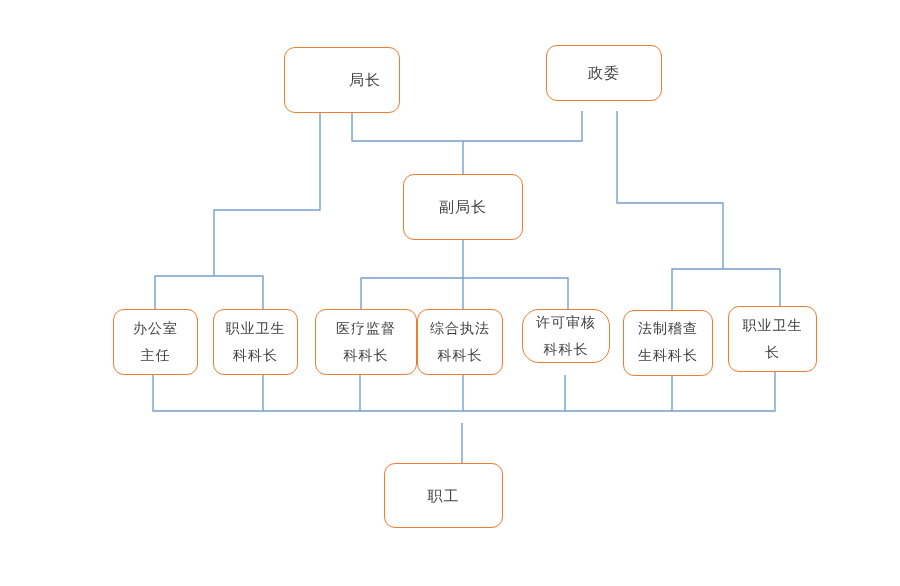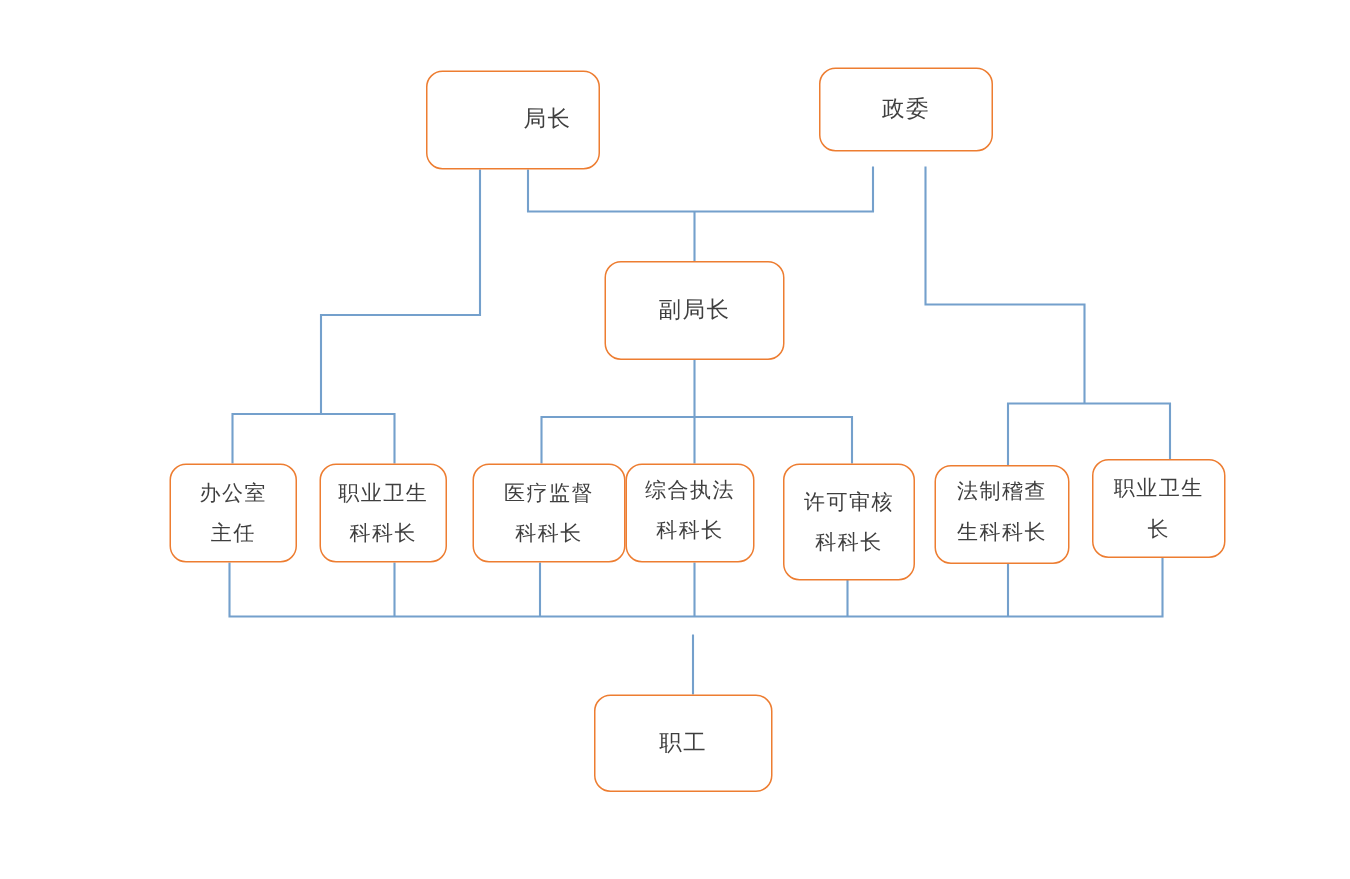--- a/index.html
+++ b/index.html
@@ -62,23 +62,23 @@
   <div id="nodes-layer">
       <div class="org-node" style="left: 284px; top: 47px; width: 116px; height: 66px; padding-left: 46px;">局长</div>
       <div class="org-node" style="left: 546px; top: 45px; width: 116px; height: 56px;">政委</div>
       <div class="org-node" style="left: 403px; top: 174px; width: 120px; height: 66px;">副局长</div>
       <div class="org-node two-line" style="left: 113px; top: 309px; width: 85px; height: 66px;">办公室
 主任</div>
       <div class="org-node two-line" style="left: 213px; top: 309px; width: 85px; height: 66px;">职业卫生
 科科长</div>
       <div class="org-node two-line" style="left: 315px; top: 309px; width: 102px; height: 66px;">医疗监督
 科科长</div>
-      <div class="org-node two-line" style="left: 417px; top: 309px; width: 86px; height: 66px; font-family: Liberation Mono, monospace;">综合执法
+      <div class="org-node two-line" style="left: 417px; top: 309px; width: 86px; height: 66px;">综合执法
 科科长</div>
-      <div class="org-node two-line" style="left: 522px; top: 309px; width: 88px; height: 78px;">许可审核
+      <div class="org-node two-line" style="left: 522px; top: 309px; width: 88px; height: 54px; border-radius: 17px;">许可审核
 科科长</div>
       <div class="org-node two-line" style="left: 623px; top: 310px; width: 90px; height: 66px; font-family: Liberation Mono, monospace;">法制稽查
 生科科长</div>
       <div class="org-node two-line" style="left: 728px; top: 306px; width: 89px; height: 66px;">职业卫生
 长</div>
-      <div class="org-node" style="left: 396px; top: 463px; width: 119px; height: 65px;">职工</div>
+      <div class="org-node" style="left: 384px; top: 463px; width: 119px; height: 65px;">职工</div>
     </div>
 </div>
 
 </body></html>

